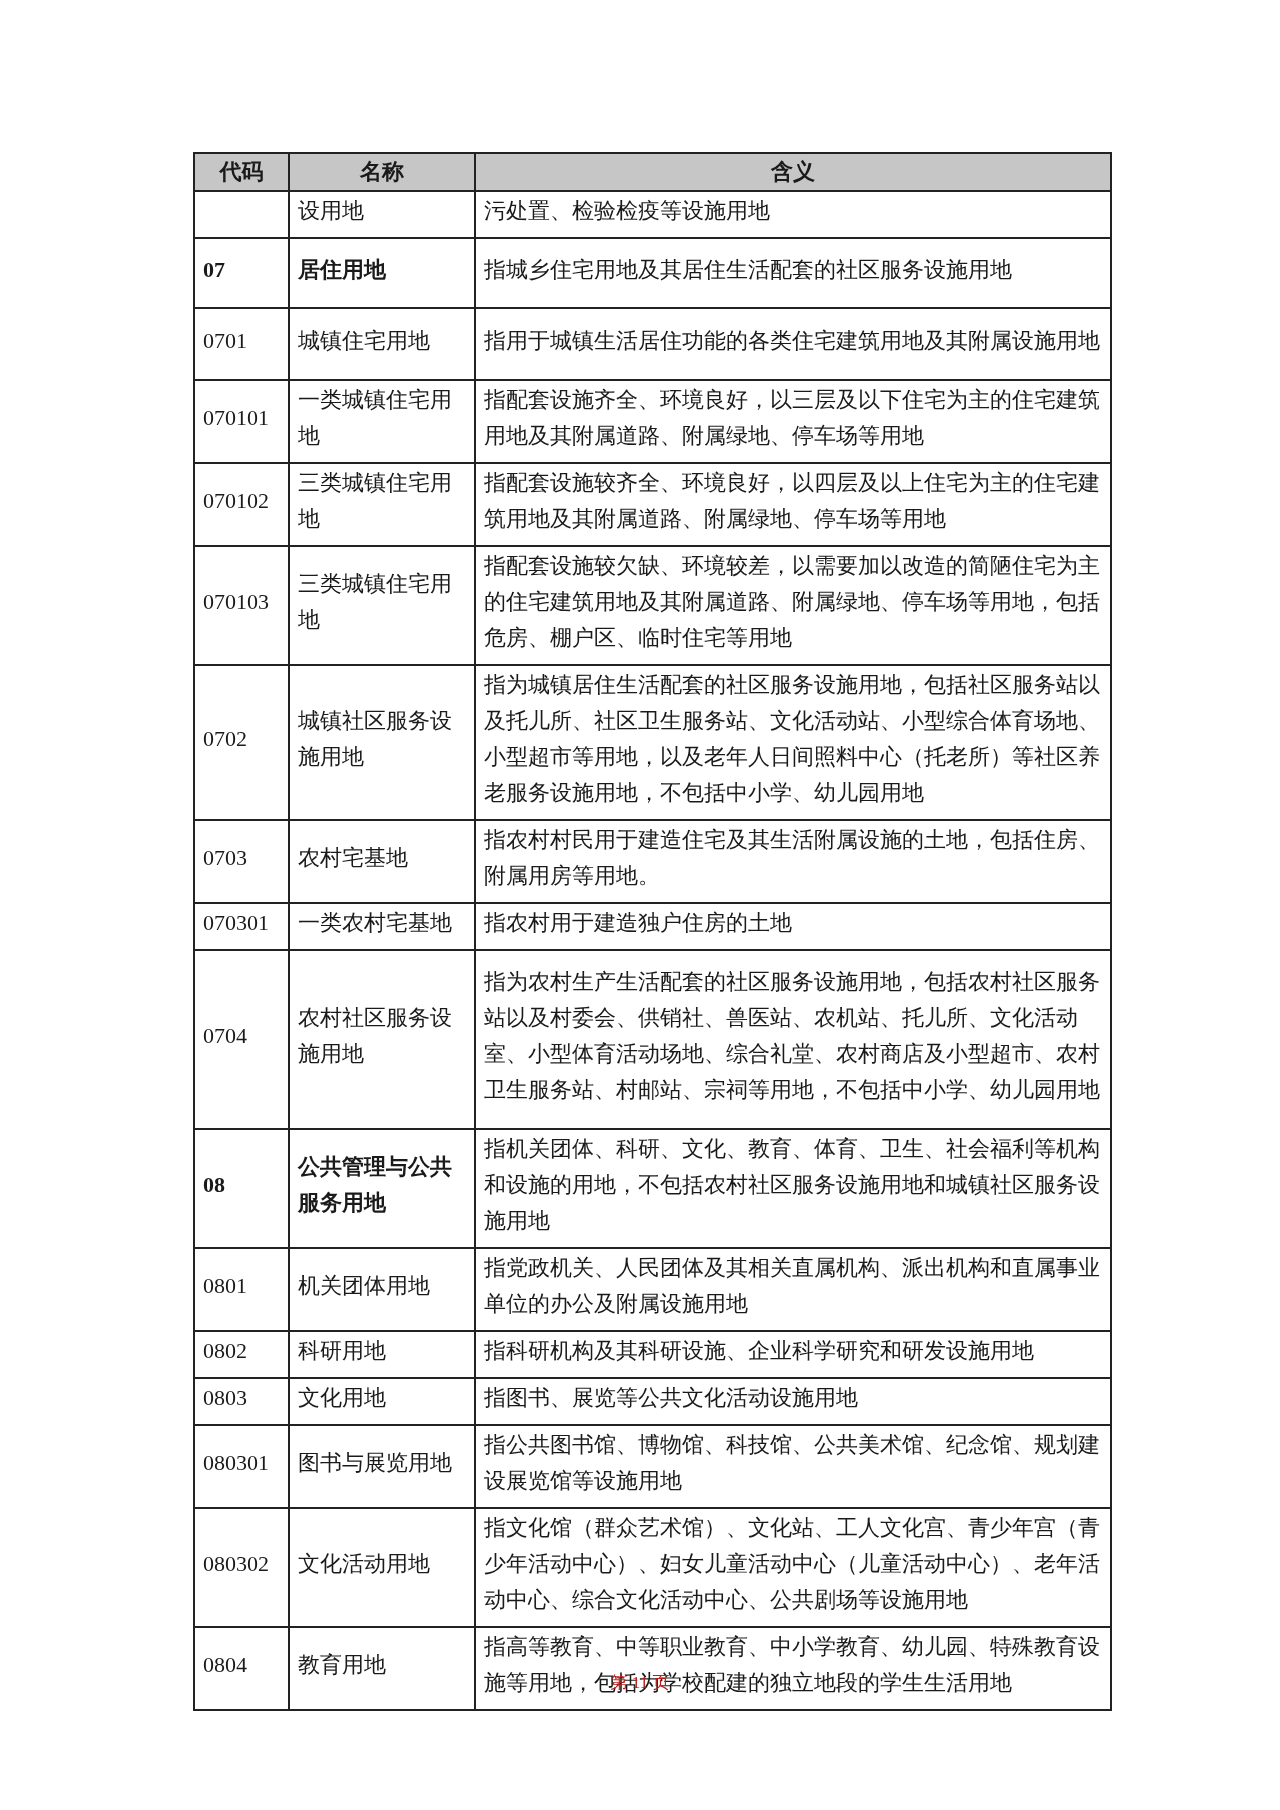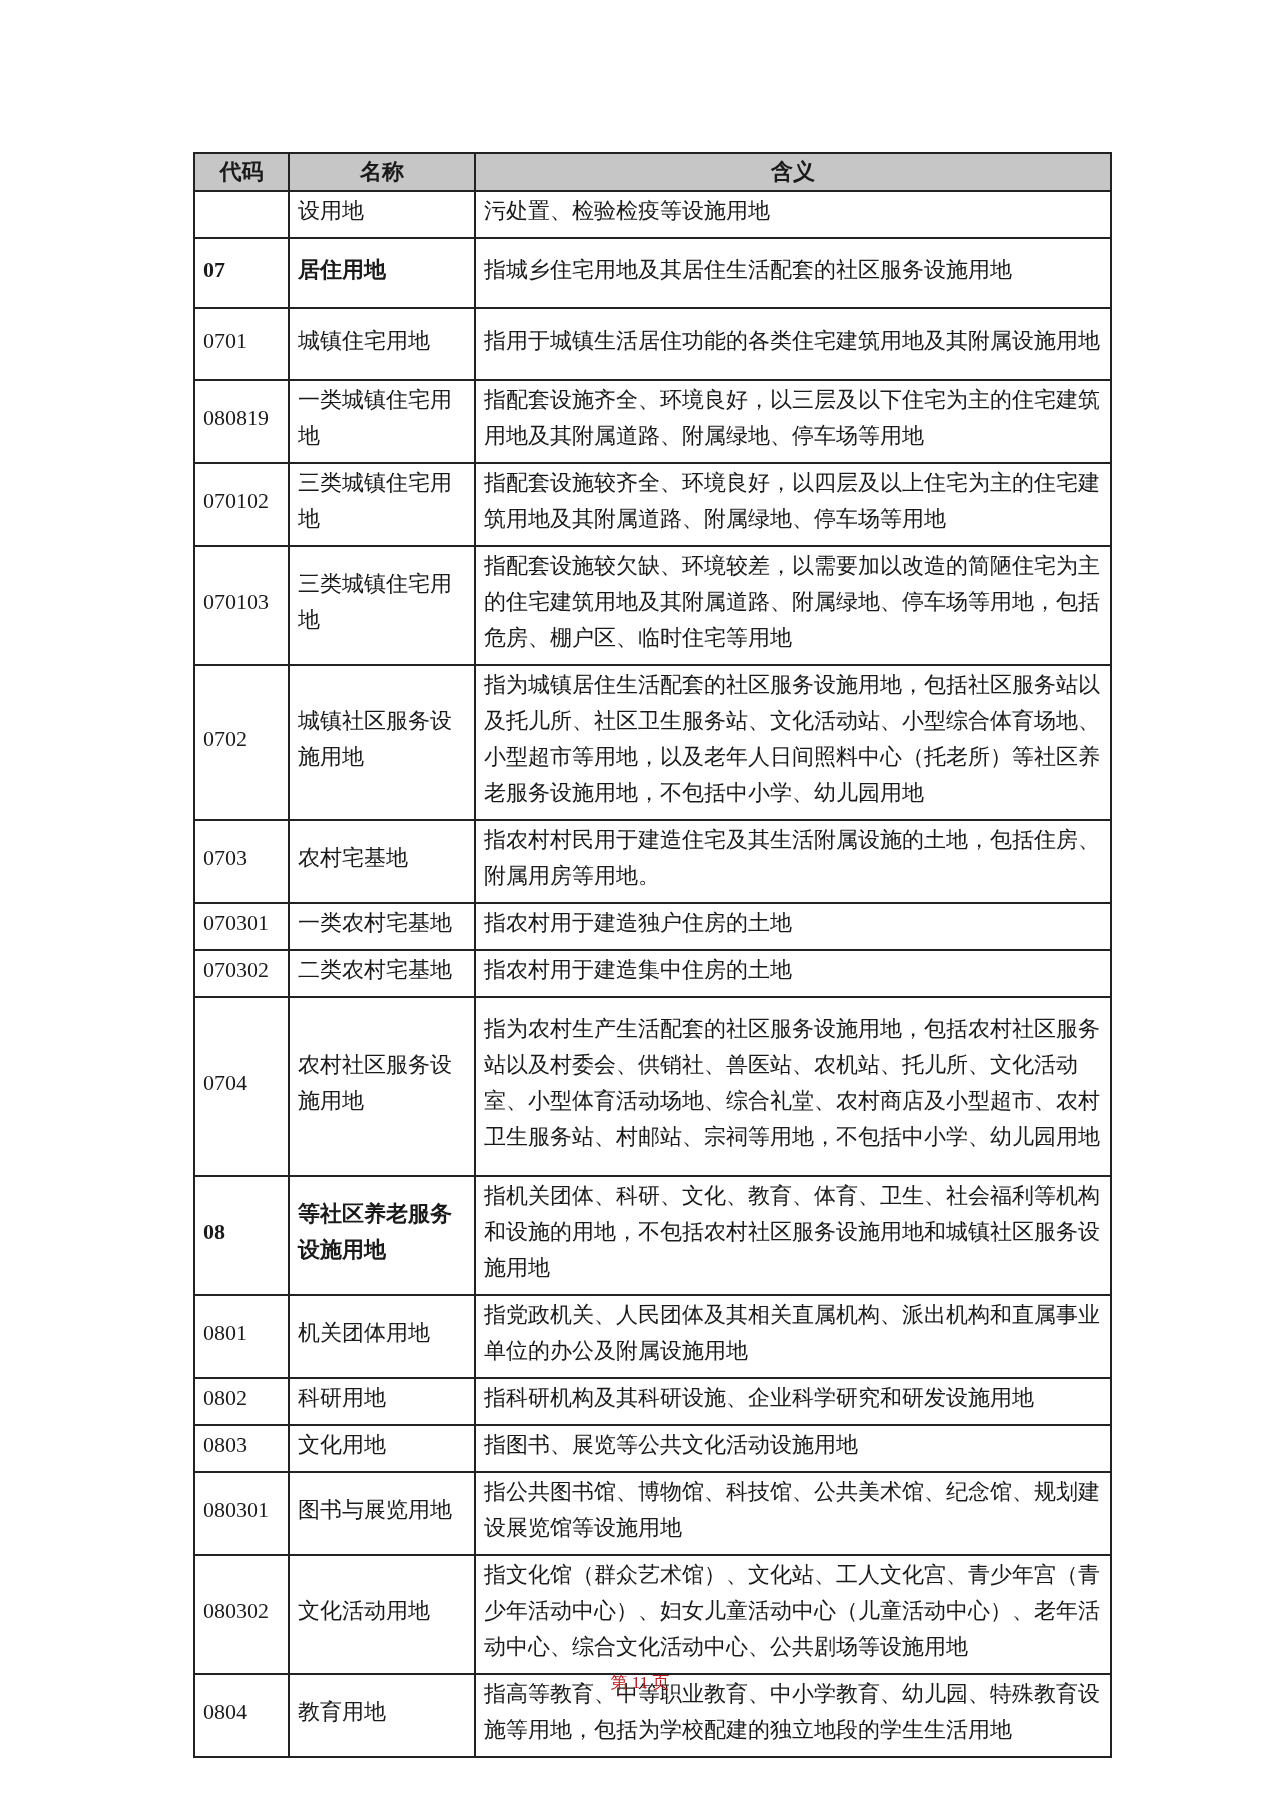--- a/index.html
+++ b/index.html
@@ -99,21 +99,21 @@
         <td class="code">07</td>
         <td class="name">居住用地</td>
         <td class="meaning">指城乡住宅用地及其居住生活配套的社区服务设施用地</td>
       </tr>
       <tr style="height:72px">
         <td class="code">0701</td>
         <td class="name">城镇住宅用地</td>
         <td class="meaning">指用于城镇生活居住功能的各类住宅建筑用地及其附属设施用地</td>
       </tr>
       <tr style="height:73px">
-        <td class="code">080819</td>
+        <td class="code">070101</td>
         <td class="name">一类城镇住宅用地</td>
         <td class="meaning">指配套设施齐全、环境良好，以三层及以下住宅为主的住宅建筑用地及其附属道路、附属绿地、停车场等用地</td>
       </tr>
       <tr style="height:72px">
         <td class="code">070102</td>
         <td class="name">三类城镇住宅用地</td>
         <td class="meaning">指配套设施较齐全、环境良好，以四层及以上住宅为主的住宅建筑用地及其附属道路、附属绿地、停车场等用地</td>
       </tr>
       <tr style="height:107px">
         <td class="code">070103</td>
@@ -128,33 +128,28 @@
       <tr style="height:75px">
         <td class="code">0703</td>
         <td class="name">农村宅基地</td>
         <td class="meaning">指农村村民用于建造住宅及其生活附属设施的土地，包括住房、附属用房等用地。</td>
       </tr>
       <tr style="height:37px">
         <td class="code">070301</td>
         <td class="name">一类农村宅基地</td>
         <td class="meaning">指农村用于建造独户住房的土地</td>
       </tr>
-      <tr style="height:36px">
-        <td class="code">070302</td>
-        <td class="name">二类农村宅基地</td>
-        <td class="meaning">指农村用于建造集中住房的土地</td>
-      </tr>
       <tr style="height:179px">
         <td class="code">0704</td>
         <td class="name">农村社区服务设施用地</td>
         <td class="meaning">指为农村生产生活配套的社区服务设施用地，包括农村社区服务站以及村委会、供销社、兽医站、农机站、托儿所、文化活动室、小型体育活动场地、综合礼堂、农村商店及小型超市、农村卫生服务站、村邮站、宗祠等用地，不包括中小学、幼儿园用地</td>
       </tr>
       <tr class="major" style="height:105px">
         <td class="code">08</td>
-        <td class="name">等社区养老服务设施用地</td>
+        <td class="name">公共管理与公共服务用地</td>
         <td class="meaning">指机关团体、科研、文化、教育、体育、卫生、社会福利等机构和设施的用地，不包括农村社区服务设施用地和城镇社区服务设施用地</td>
       </tr>
       <tr style="height:73px">
         <td class="code">0801</td>
         <td class="name">机关团体用地</td>
         <td class="meaning">指党政机关、人民团体及其相关直属机构、派出机构和直属事业单位的办公及附属设施用地</td>
       </tr>
       <tr style="height:38px">
         <td class="code">0802</td>
         <td class="name">科研用地</td>

